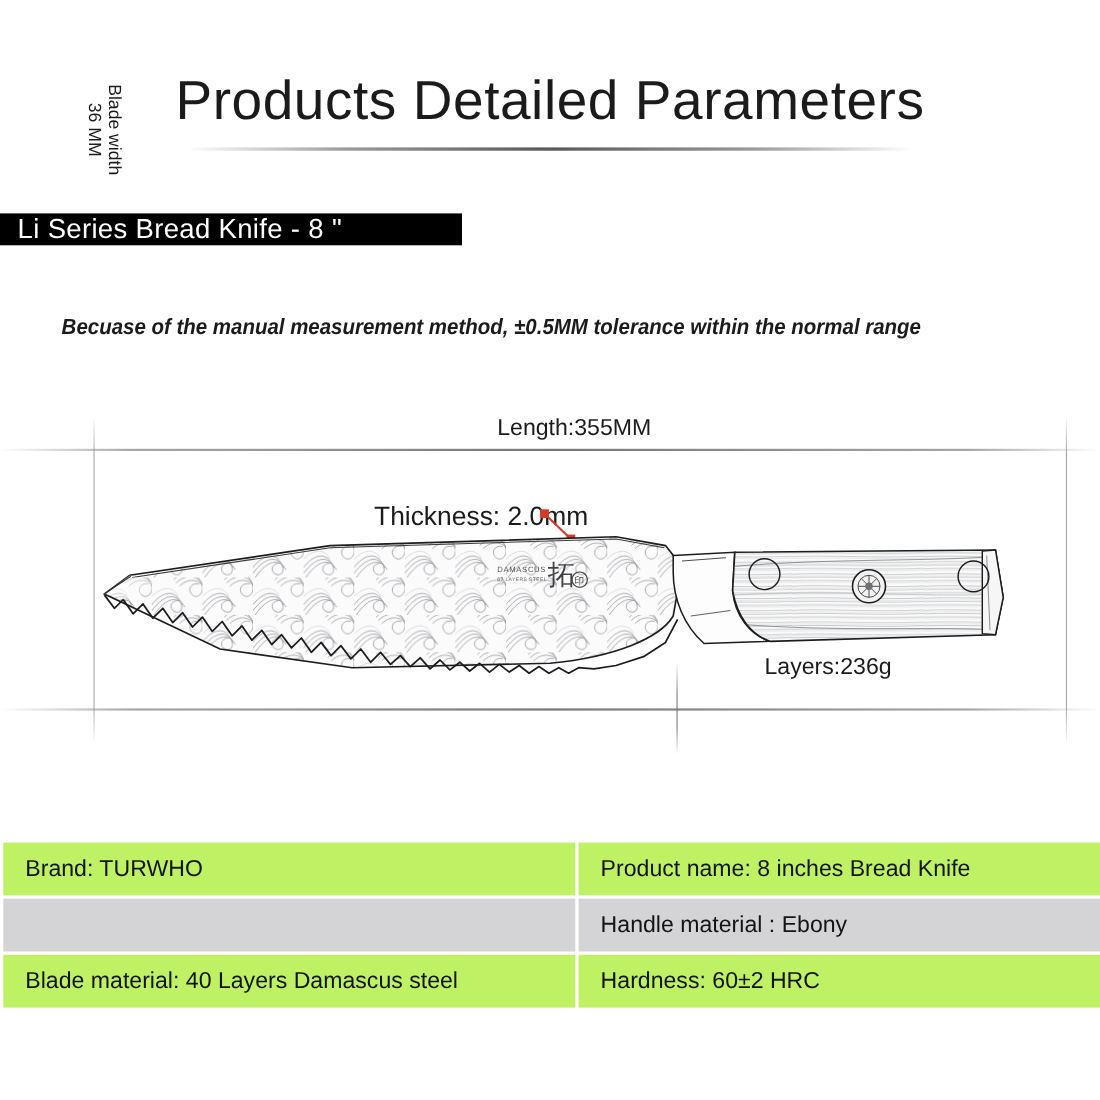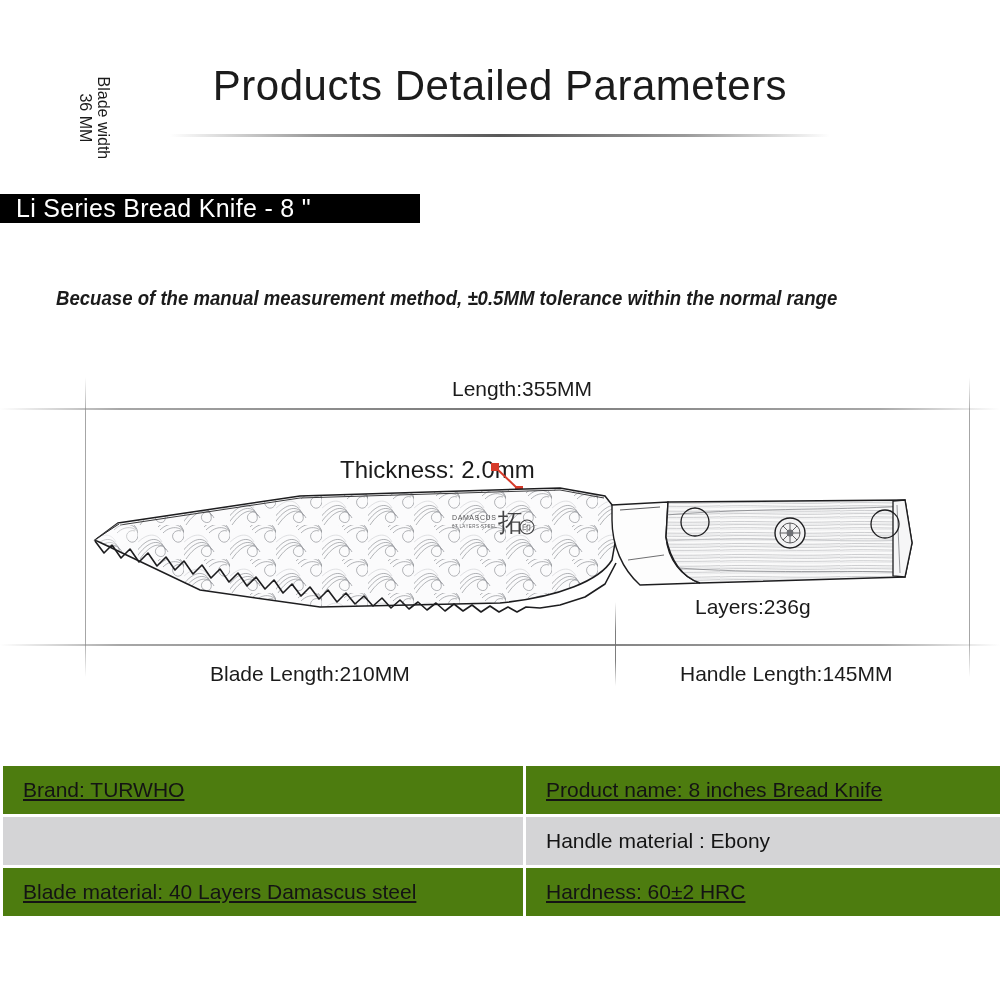--- a/index.html
+++ b/index.html
@@ -16,21 +16,21 @@
     color: #111111;
   }
 
   
   .page-title {
     position: absolute;
     left: 0;
     top: 62px;
     width: 1000px;
     text-align: center;
-    font-size: 42px;
+    font-size: 50px;
     font-weight: 300;
     letter-spacing: 0.5px;
     color: #1b1b1b;
     white-space: nowrap;
   }
   .title-divider {
     position: absolute;
     left: 170px;
     top: 134px;
     width: 660px;
@@ -179,21 +179,21 @@
   }
   .spec-table td {
     height: 48px;
     padding: 0 0 0 20px;
     font-size: 21px;
     color: #141414;
     vertical-align: middle;
     white-space: nowrap;
     overflow: hidden;
   }
-  .cell-orange { background: #4d7c0f; text-decoration: underline; }
+  .cell-orange { background: #bef264; }
   .cell-gray   { background: #d4d4d6; }
   .cell-blank  { color: rgba(130,130,130,0.18); }
   .col-left  { width: 500px; }
   .col-right { width: 497px; }
 </style>
 </head>
 <body>
 
 <div class="page-title">Products Detailed Parameters</div>
 <div class="title-divider"></div>
@@ -206,22 +206,20 @@
 
 <div class="diagram">
   <div class="guide-v left"></div>
   <div class="guide-v right"></div>
   <div class="guide-h top"></div>
   <div class="guide-h bottom"></div>
   <div class="tick-mid"></div>
 
   <div class="dim-label dim-length">Length:355MM</div>
   <div class="dim-label dim-thick">Thickness: 2.0mm</div>
-  <div class="dim-label dim-blade">Blade Length:210MM</div>
-  <div class="dim-label dim-handle">Handle Length:145MM</div>
   <div class="dim-label dim-weight">Layers:236g</div>
 </div>
 
 <div class="blade-width-label">Blade width
 36 MM</div>
 
 <svg class="thick-arrow" viewBox="0 0 40 38">
   <line x1="7" y1="7" x2="31" y2="30" stroke="#d63b2a" stroke-width="2"></line>
   <rect x="3" y="3" width="8" height="8" fill="#d63b2a"></rect>
   <rect x="27" y="26" width="8" height="8" fill="#d63b2a"></rect>

